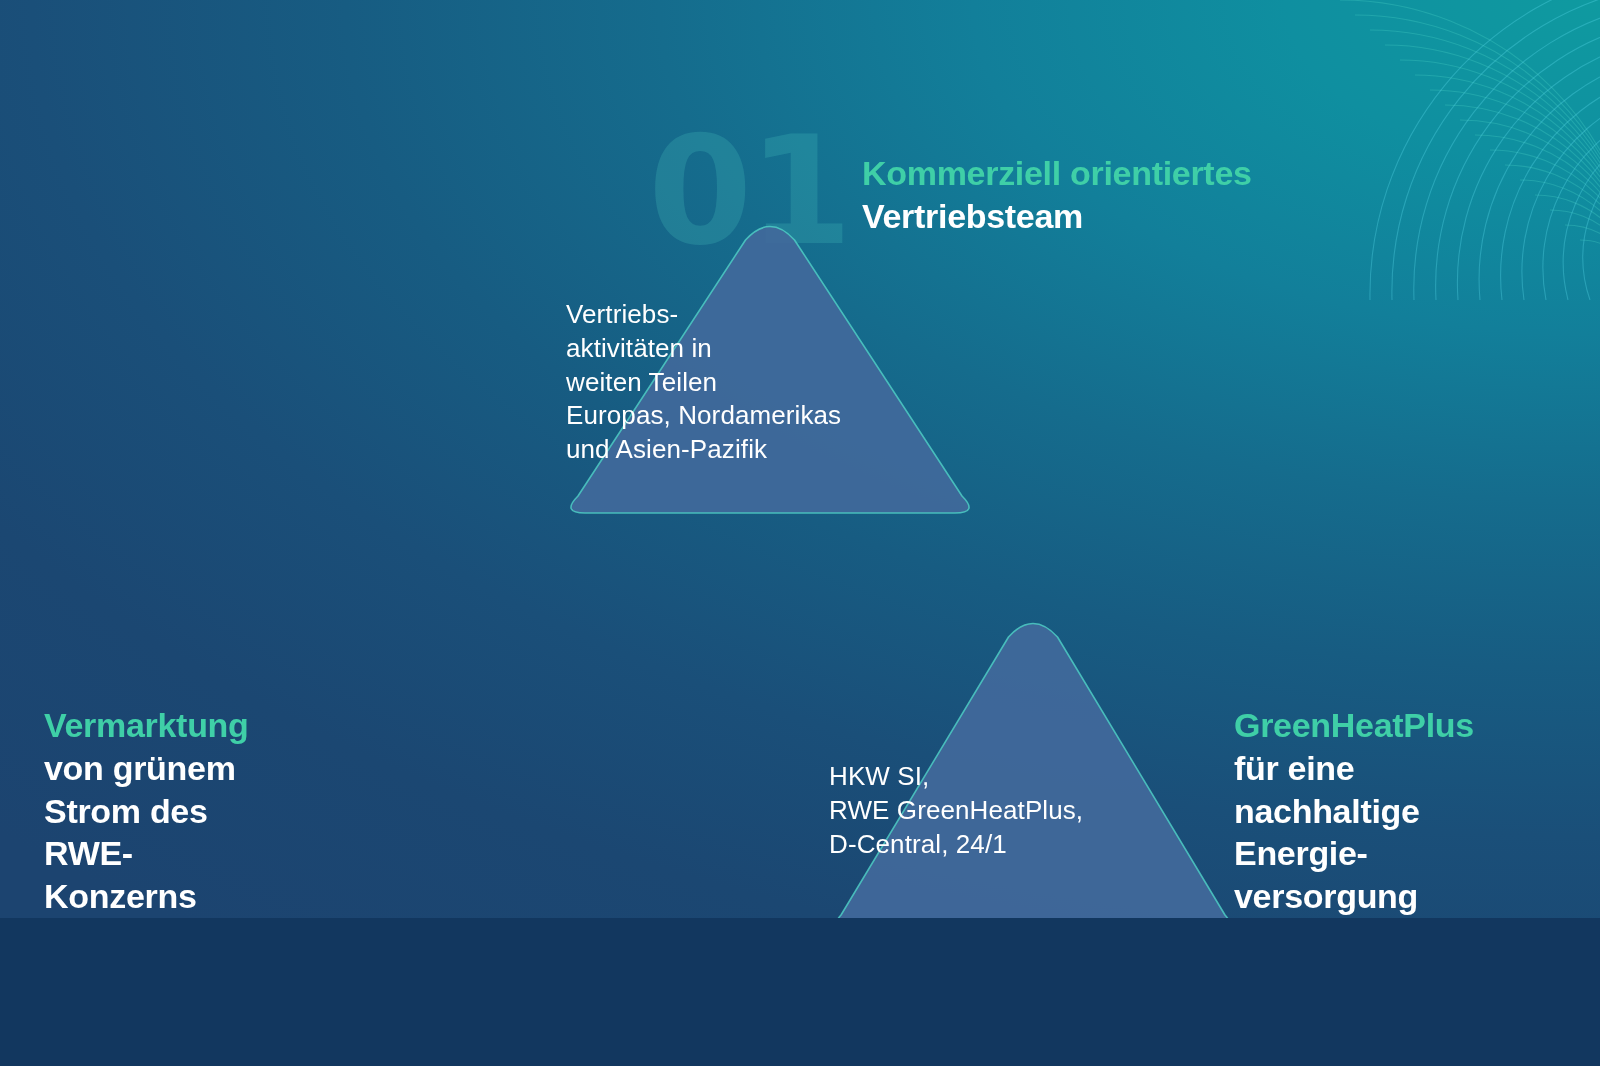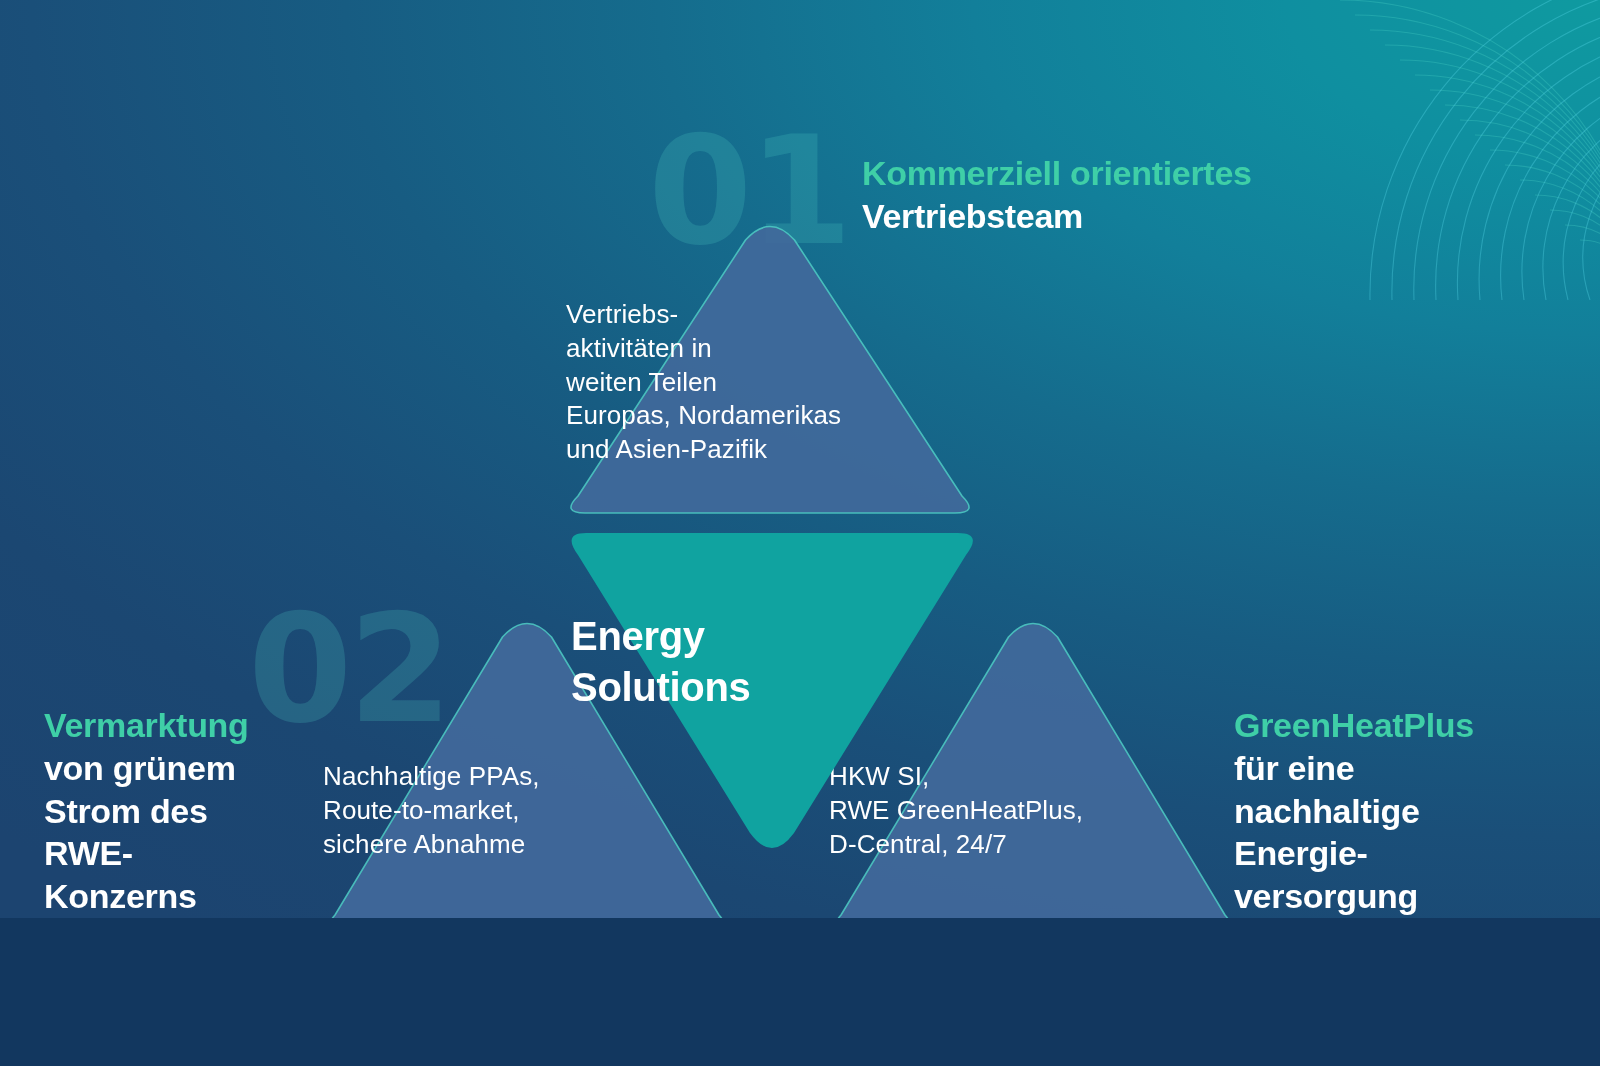--- a/index.html
+++ b/index.html
@@ -147,58 +147,42 @@
       <path d="M282 330 A 210 210 0 0 1 420 108"></path>
       <path d="M304 330 A 190 190 0 0 1 420 126"></path>
       <path d="M326 330 A 170 170 0 0 1 420 144"></path>
       <path d="M348 330 A 150 150 0 0 1 420 162"></path>
       <path d="M370 330 A 130 130 0 0 1 420 180"></path>
       <path d="M392 330 A 110 110 0 0 1 420 198"></path>
     </g>
   </svg>
 
   <div class="ghost-number" id="ghost-01">01</div>
-  <div class="ghost-number" id="ghost-02">02</div>
 
   <div class="tri-wrap" id="tri-top">
     <svg class="tri-svg" width="430" height="295" viewBox="0 0 430 295">
       <path d="M190.5 22 Q215 -5 239.5 22 L407 278 Q424 295 400 295 L30 295 Q6 295 23 278 Z" fill="#41699b" fill-opacity="0.92" stroke="#4dcdc4" stroke-opacity="0.85" stroke-width="1.6" stroke-linejoin="round"></path>
     </svg>
     <div class="tri-text">Vertriebs-
 aktivitäten in
 weiten Teilen
 Europas, Nordamerikas
 und Asien-Pazifik</div>
   </div>
 
-  <div class="tri-wrap" id="tri-left">
-    <svg class="tri-svg" width="430" height="320" viewBox="0 0 430 320">
-      <path d="M190.5 22 Q215 -5 239.5 22 L407 300 Q424 320 400 320 L30 320 Q6 320 23 300 Z" fill="#41699b" fill-opacity="0.92" stroke="#4dcdc4" stroke-opacity="0.85" stroke-width="1.6" stroke-linejoin="round"></path>
-    </svg>
-    <div class="tri-text">Nachhaltige PPAs,
-Route-to-market,
-sichere Abnahme</div>
-  </div>
 
   <div class="tri-wrap" id="tri-right">
     <svg class="tri-svg" width="430" height="320" viewBox="0 0 430 320">
       <path d="M190.5 22 Q215 -5 239.5 22 L407 300 Q424 320 400 320 L30 320 Q6 320 23 300 Z" fill="#41699b" fill-opacity="0.92" stroke="#4dcdc4" stroke-opacity="0.85" stroke-width="1.6" stroke-linejoin="round"></path>
     </svg>
     <div class="tri-text">HKW SI,
 RWE GreenHeatPlus,
-D-Central, 24/7</div>
-  </div>
-
-  <div class="tri-wrap" id="tri-center">
-    <svg class="tri-svg" width="425" height="330" viewBox="0 0 425 330">
-      <path d="M26 0 Q2 0 18 22 L190 300 Q212 330 234 300 L406 22 Q423 0 398 0 Z" fill="#10a3a0" stroke-linejoin="round"></path>
-    </svg>
-    <div class="tri-text">Energy
-Solutions</div>
-  </div>
+D-Central, 24/1</div>
+  </div>
+
 
   <div class="heading-block" id="heading-01">
     <span class="heading-accent">Kommerziell orientiertes</span>
     <span class="heading-main">Vertriebsteam</span>
   </div>
 
   <div class="heading-block" id="heading-02">
     <span class="heading-accent">Vermarktung</span>
     <span class="heading-main">von grünem
 Strom des

